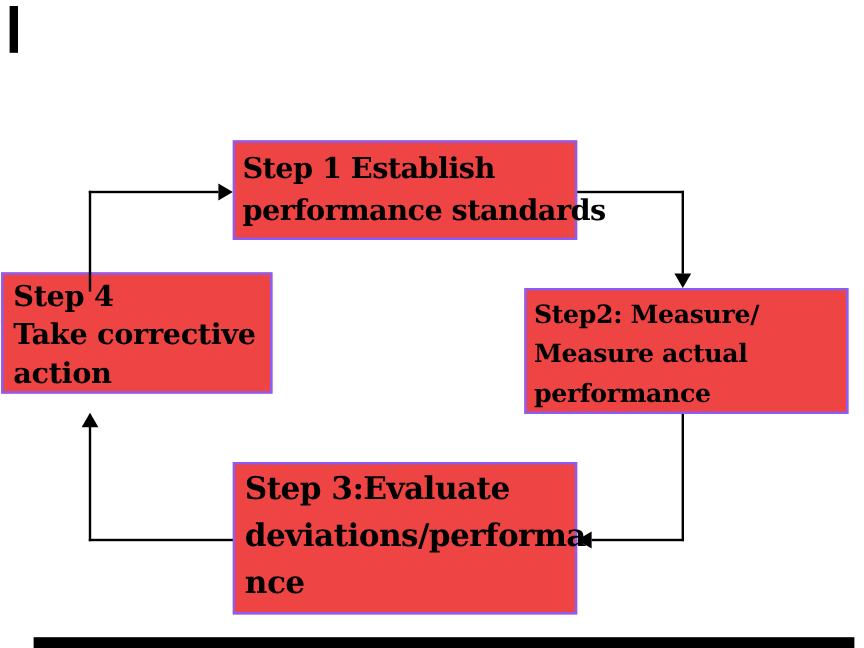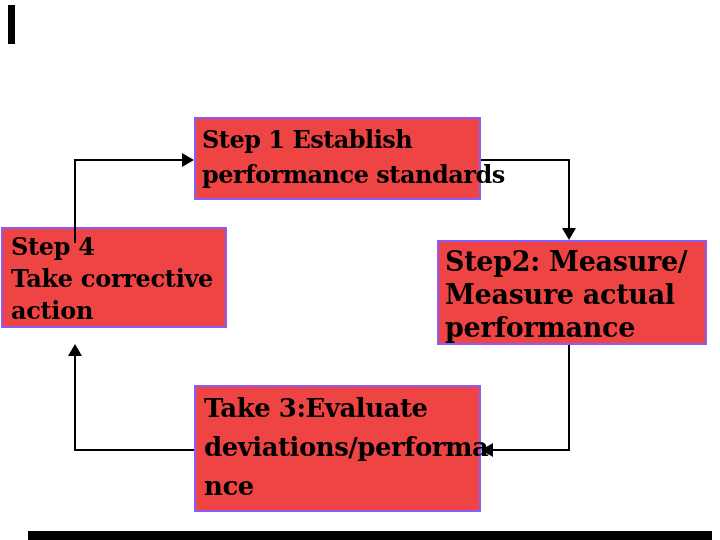--- a/index.html
+++ b/index.html
@@ -27,21 +27,21 @@
   }
   .box .line { white-space: nowrap; }
 
   .box-step1 {
     left: 194px; top: 117px; width: 287px; height: 83px;
     font-size: 24px; line-height: 35px; padding: 3px 6px;
     letter-spacing: -0.5px;
   }
   .box-step2 {
     left: 437px; top: 240px; width: 270px; height: 105px;
-    font-size: 27px; line-height: 33px; padding: 3px 6px;
+    font-size: 21px; line-height: 33px; padding: 3px 6px;
     letter-spacing: -0.3px;
   }
   .box-step3 {
     left: 194px; top: 385px; width: 287px; height: 127px;
     font-size: 26px; line-height: 39px; padding: 2px 8px;
     letter-spacing: -0.5px;
   }
   .box-step4 {
     left: 1px; top: 227px; width: 226px; height: 101px;
     font-size: 24px; line-height: 32px; padding: 2px 8px;
@@ -97,21 +97,21 @@
     <div class="line">performance standards</div>
   </div>
 
   <div class="box box-step2">
     <div class="line">Step2: Measure/</div>
     <div class="line">Measure actual</div>
     <div class="line">performance</div>
   </div>
 
   <div class="box box-step3">
-    <div class="line">Take 3:Evaluate</div>
+    <div class="line">Step 3:Evaluate</div>
     <div class="line">deviations/performa</div>
     <div class="line">nce</div>
   </div>
 
   <div class="box box-step4">
     <div class="line">Step 4</div>
     <div class="line">Take corrective</div>
     <div class="line">action</div>
   </div>
 

